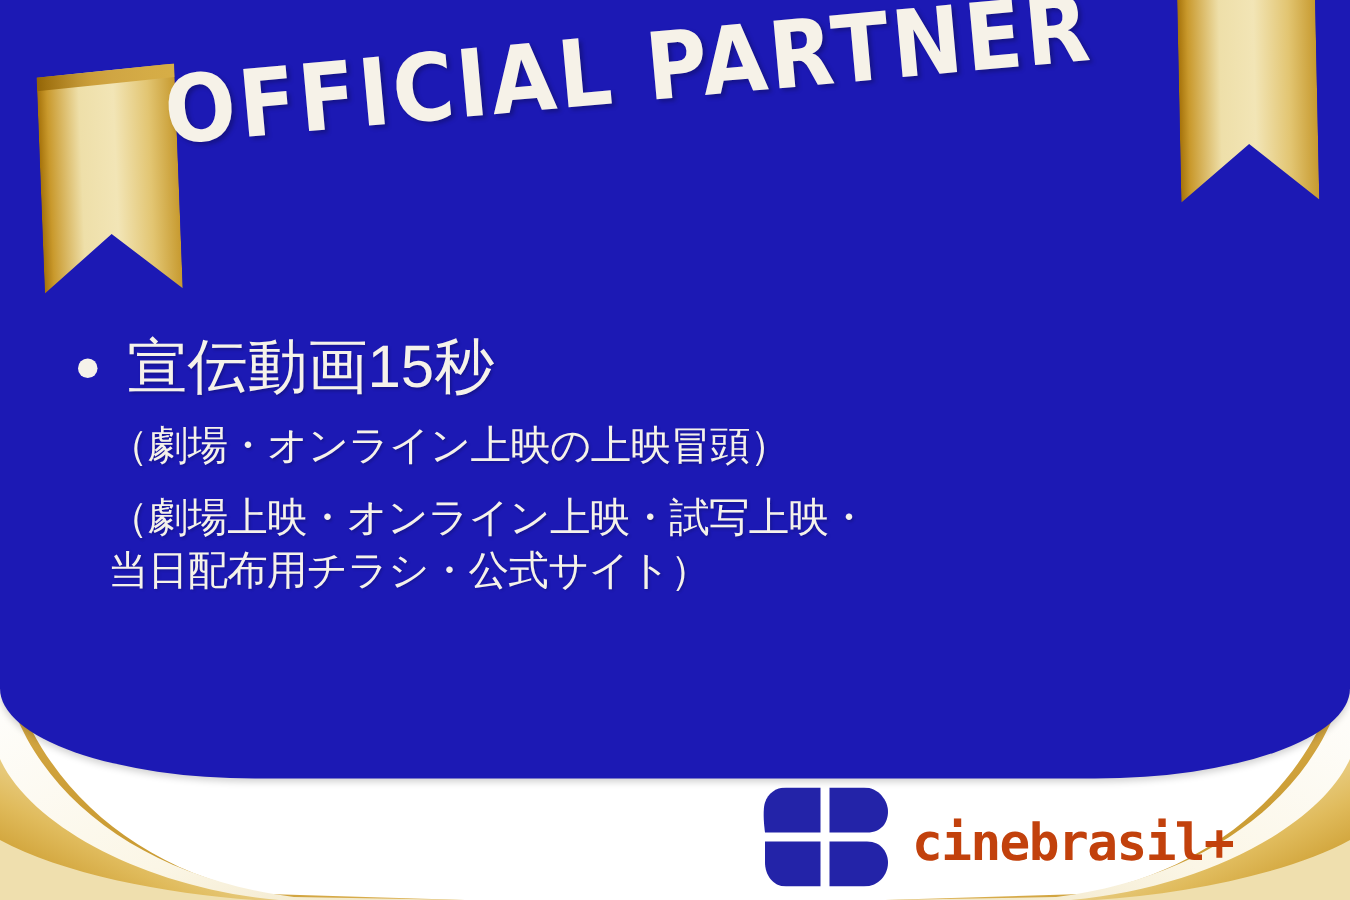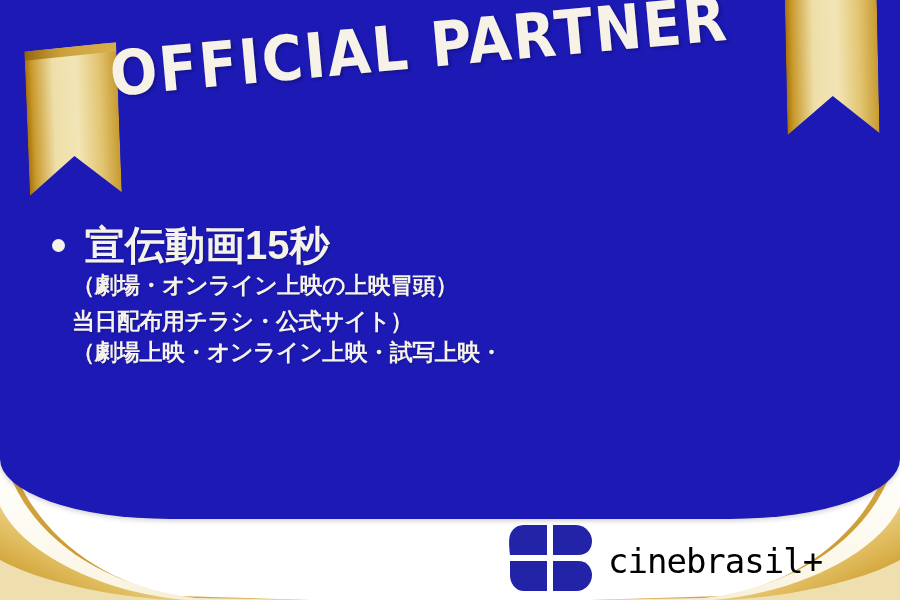--- a/index.html
+++ b/index.html
@@ -67,55 +67,55 @@
   
   .bullets{
     position:absolute;
     left:52px;top:222px;
     width:790px;
     color:#f5f2ea;
   }
   .bullet-item{margin-bottom:6px;}
   .bullet-head{
     display:flex;align-items:center;
-    font-size:40px;font-weight:bold;
+    font-size:40px;font-weight:normal;
     line-height:1.15;
     letter-spacing:0px;
     text-shadow:1px 1px 2px rgba(0,0,0,0.22);
   }
   .dot{
     display:inline-block;
     width:13px;height:13px;border-radius:50%;
     background:#f5f2ea;
     margin-right:20px;
     flex:0 0 auto;
   }
   .bullet-sub{
-    font-size:23px;
-    font-weight:bold;
+    font-size:27px;
+    font-weight:normal;
     line-height:1.32;
     margin-left:20px;
-    margin-top:2px;
+    margin-top:12px;
     letter-spacing:-0.5px;
     text-shadow:1px 1px 2px rgba(0,0,0,0.2);
   }
   .bullet-item.second .bullet-head{margin-top:2px;}
   .bullet-item.second{margin-top:4px;}
 
   
   .logo{
     position:absolute;
     left:508px;top:525px;
     display:flex;align-items:center;
   }
   .logo-mark{flex:0 0 auto;margin-right:14px;}
   .logo-word{
-    color:#000000;
+    color:#c2410c;
     font-size:34px;
-    font-weight:normal;
+    font-weight:bold;
     letter-spacing:-1px;
     font-family:"DejaVu Sans Mono","Liberation Mono",monospace;
     line-height:1;
     position:relative;
     top:1px;
   }
 </style>
 </head>
 <body>
 
@@ -196,22 +196,22 @@
     <div class="bullet-item first">
       <div class="bullet-head">
         <span class="dot"></span>
         <span>宣伝動画15秒</span>
       </div>
       <div class="bullet-sub">（劇場・オンライン上映の上映冒頭）</div>
     </div>
 
     <div class="bullet-item second">
       <div class="bullet-sub">
+        <div>（劇場上映・オンライン上映・試写上映・</div>
         <div>当日配布用チラシ・公式サイト）</div>
-        <div>（劇場上映・オンライン上映・試写上映・</div>
       </div>
     </div>
 
   </div>
 
   <div class="logo">
     <span class="logo-mark">
       <svg width="86" height="66" viewBox="0 0 86 66">
         <path d="M16,0 L39,0 L39,30 L2,30 C2,30 0,16 2,10 C4,4 9,0 16,0 Z" fill="#2323a8"></path>
         <path d="M45,0 L68,0 C78,0 84,9 84,16 C84,23 80,30 70,30 L45,30 Z" fill="#2323a8"></path>

